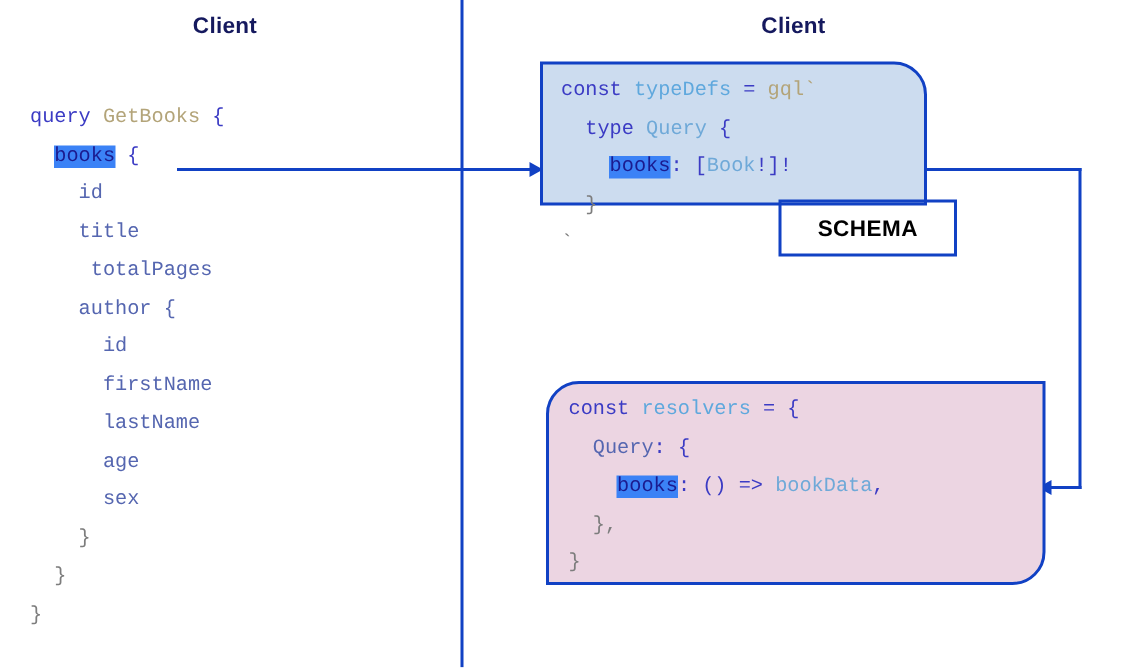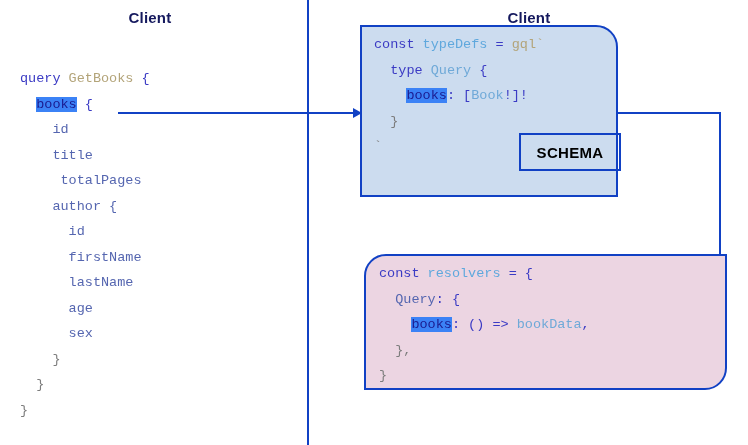--- a/index.html
+++ b/index.html
@@ -66,40 +66,40 @@
   #client-code {
     position: absolute;
     left: 20px;
     top: 66px;
   }
 
   
   #schema-box {
     position: absolute;
     left: 360px;
-    top: 25px;
+    top: 41px;
     width: 258px;
-    height: 172px;
+    height: 96px;
     background: #ccdcef;
     border: 2px solid #1141c4;
     border-radius: 0 22px 0 0;
     box-sizing: border-box;
   }
   #schema-code {
     position: absolute;
     left: 12px;
     top: 5px;
   }
 
   
   #resolver-box {
     position: absolute;
     left: 364px;
     top: 254px;
-    width: 363px;
+    width: 333px;
     height: 136px;
     background: #ecd5e2;
     border: 2px solid #1141c4;
     border-radius: 22px 0 22px 0;
     box-sizing: border-box;
   }
   #resolver-code {
     position: absolute;
     left: 13px;
     top: 5px;
@@ -113,21 +113,21 @@
     display: flex;
     align-items: center;
     justify-content: center;
     font-family: "Liberation Sans", sans-serif;
     font-weight: bold;
     font-size: 15px;
     color: #000000;
     letter-spacing: 0.3px;
     background: transparent;
   }
-  #tag-schema   { left: 519px; top: 133px; width: 102px; height: 38px; }
+  #tag-schema   { left: 519px; top: 133px; width: 119px; height: 38px; }
   #tag-resolver { left: 559px; top: 350px; width: 120px; height: 38px; }
 
   
   .line-h {
     position: absolute;
     height: 2px;
     background: #1141c4;
   }
   .line-v {
     position: absolute;

